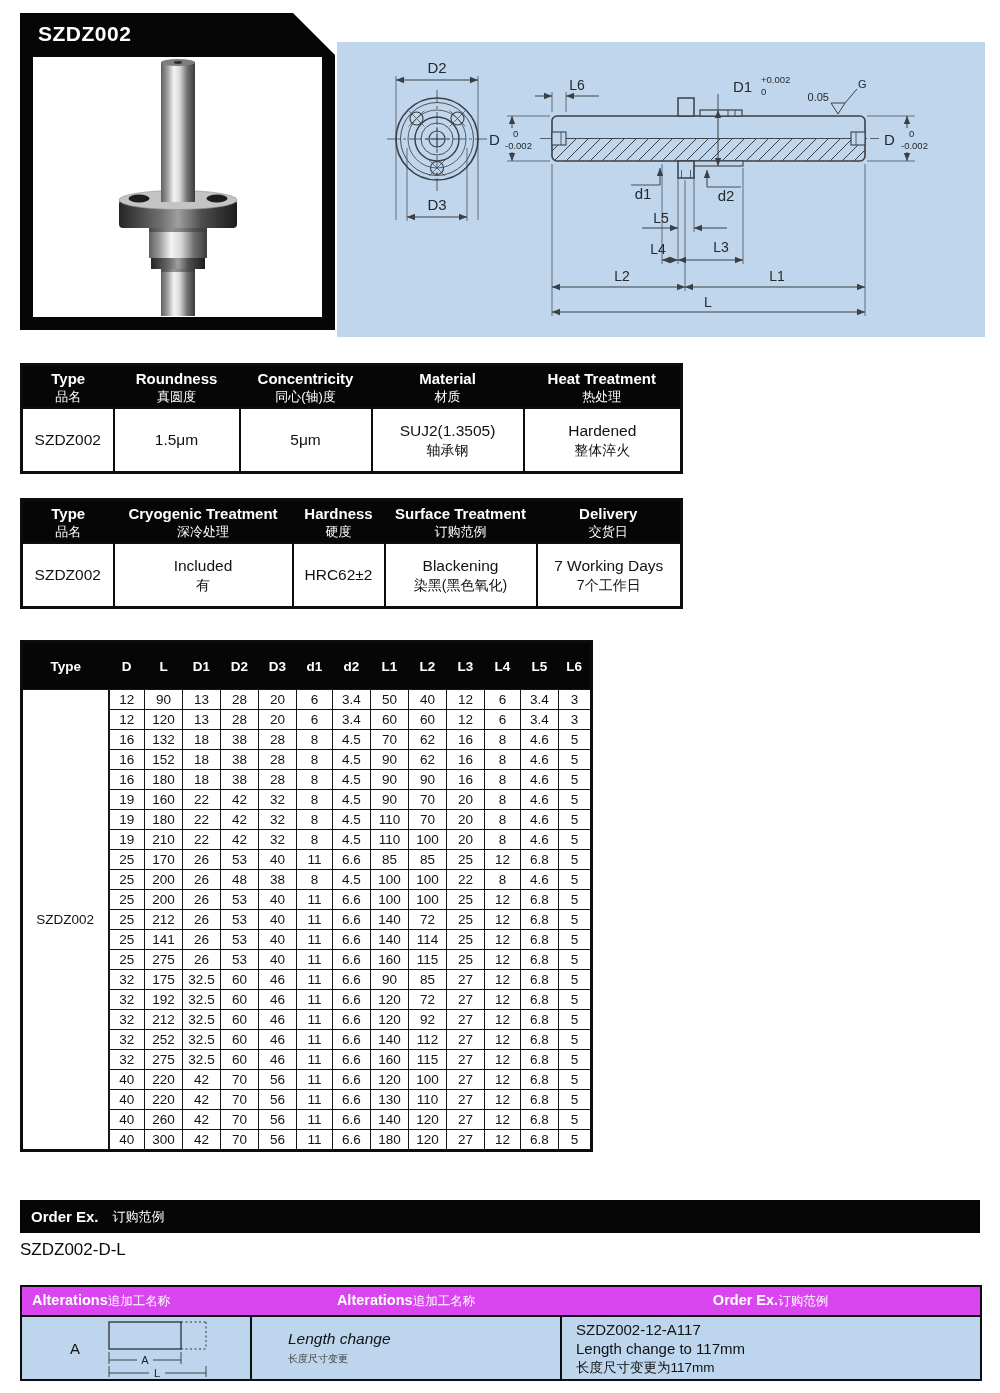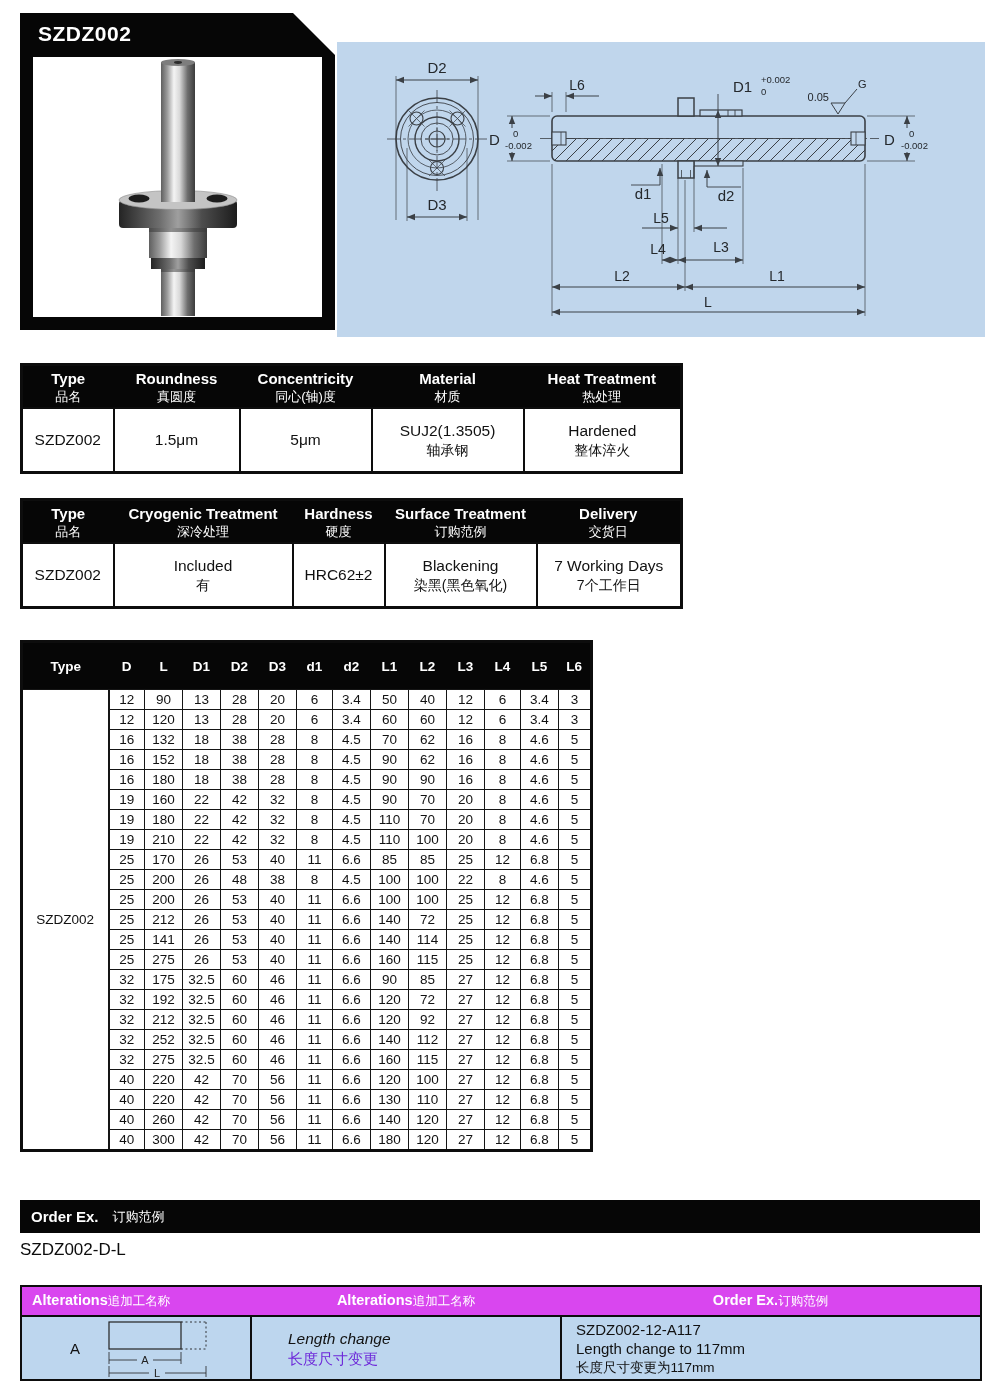--- a/index.html
+++ b/index.html
@@ -45,21 +45,21 @@
   .alt-table{position:absolute;left:20px;top:1285px;width:960px;border:2.5px solid #0d0d0d;}
   .alt-table th{background:#d946ef;color:#fff;height:28px;padding:0;font-weight:normal;vertical-align:middle;}
   .alt-table th .hwrap{display:flex;align-items:baseline;}
   .alt-table th .en{font-size:14.5px;font-weight:600;}
   .alt-table th .zh{font-size:12.5px;}
   .alt-table td{background:#bdd6ee;border:2.5px solid #0d0d0d;height:62px;vertical-align:middle;padding:0;}
   .alt-col1{display:flex;align-items:center;padding-left:48px;}
   .alt-code{font-size:15px;margin-right:26px;}
   .alt-desc{padding-left:36px;}
   .alt-desc .l1{font-size:15.5px;line-height:21px;font-style:italic;}
-  .alt-desc .l2{font-size:15px;line-height:19px;color:#6d28d9;}
+  .alt-desc .l2{font-size:10px;line-height:19px;color:#404040;}
   .alt-order{padding-left:14px;}
   .alt-order div{font-size:15px;line-height:19px;}
   .alt-order div:last-child{font-size:13.5px;}
 </style>
 </head>
 <body>
 
 <div class="page">
 
   <div class="blue-panel">

